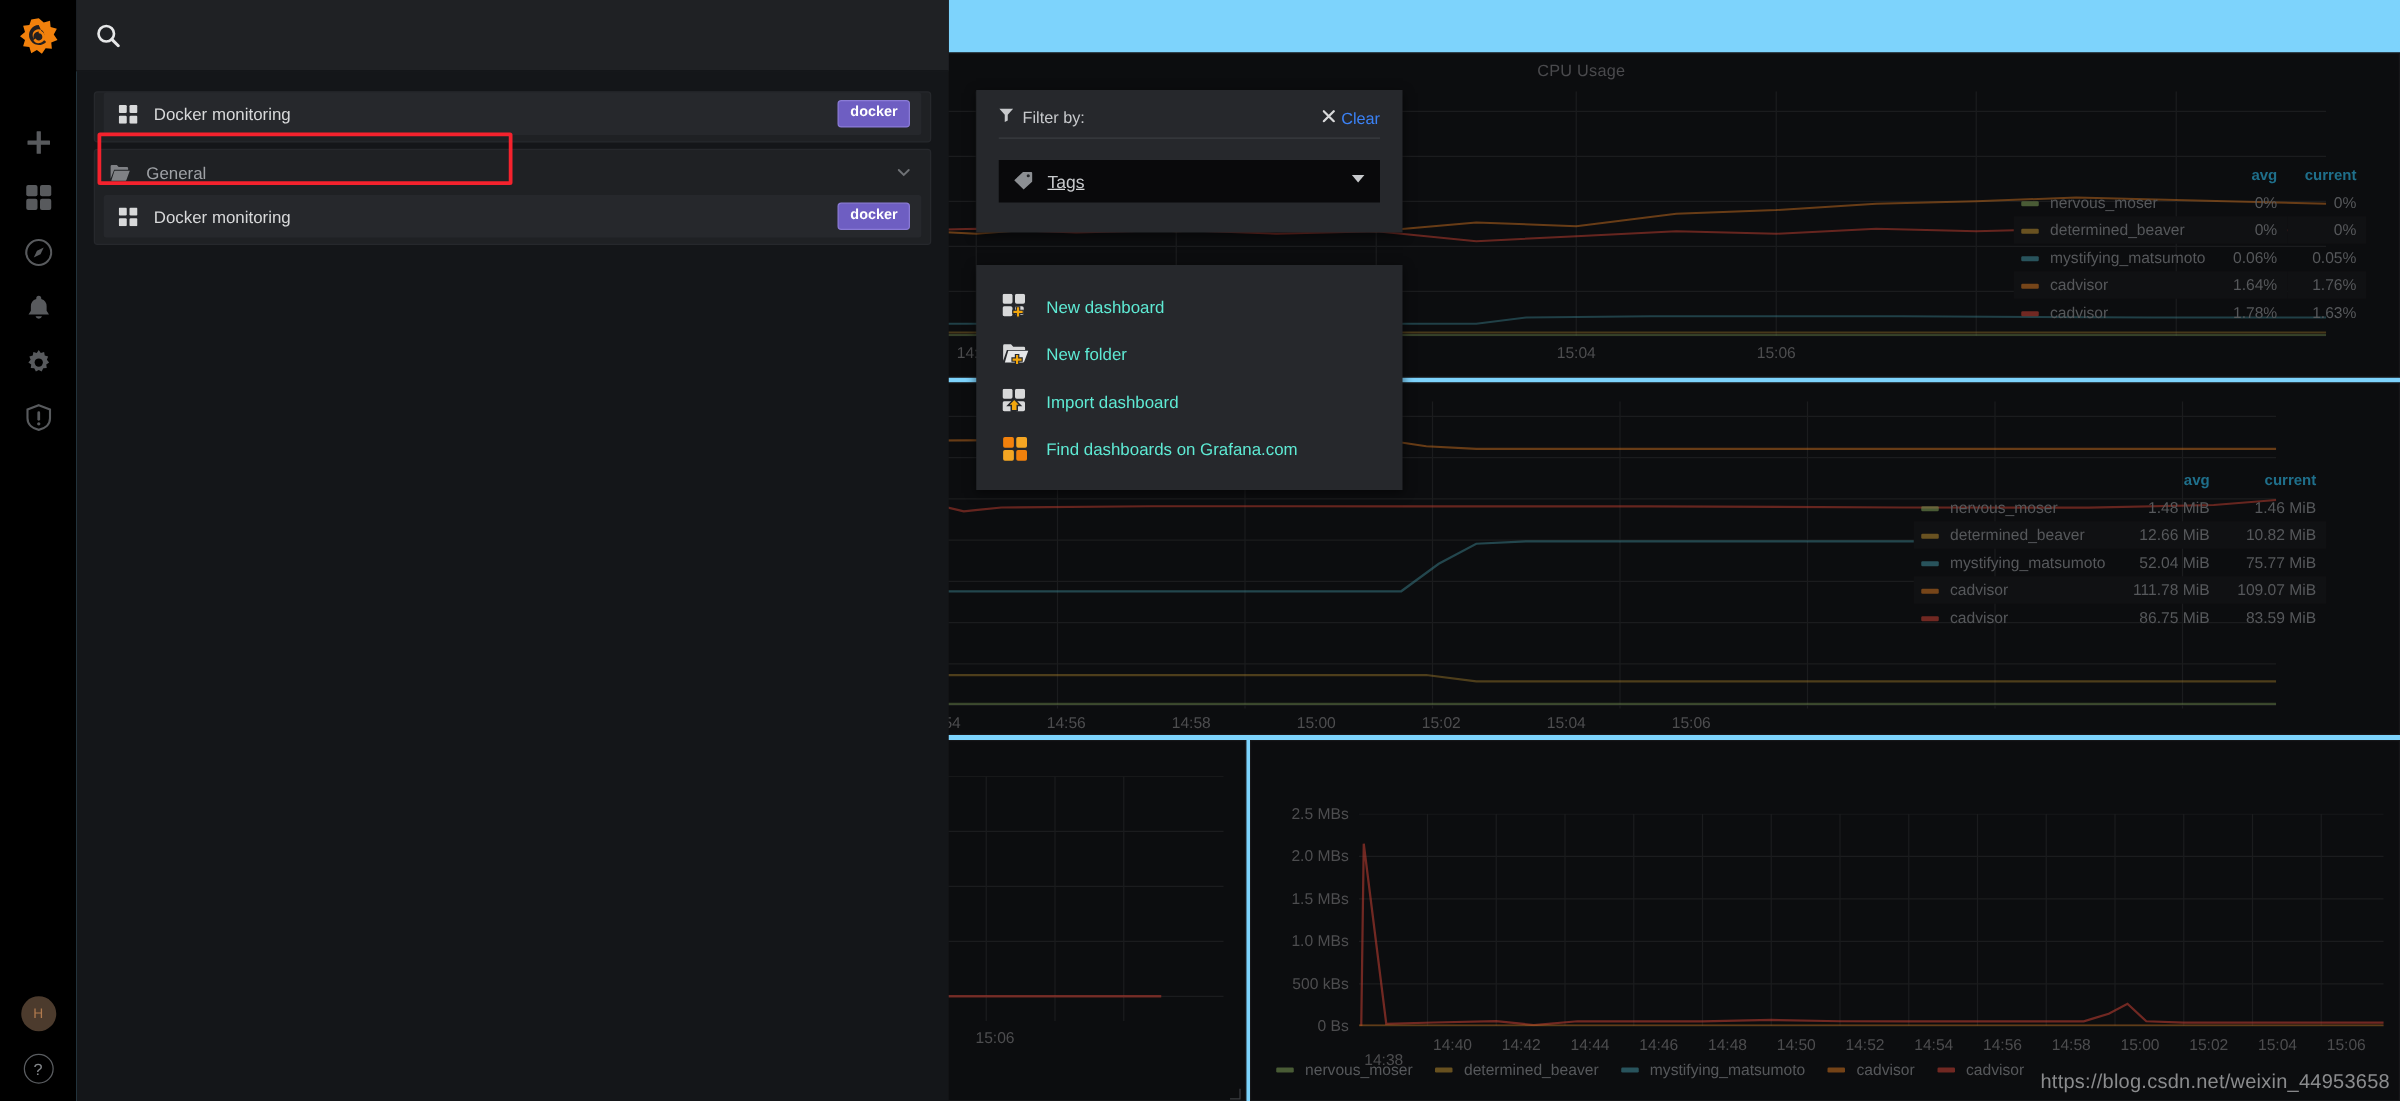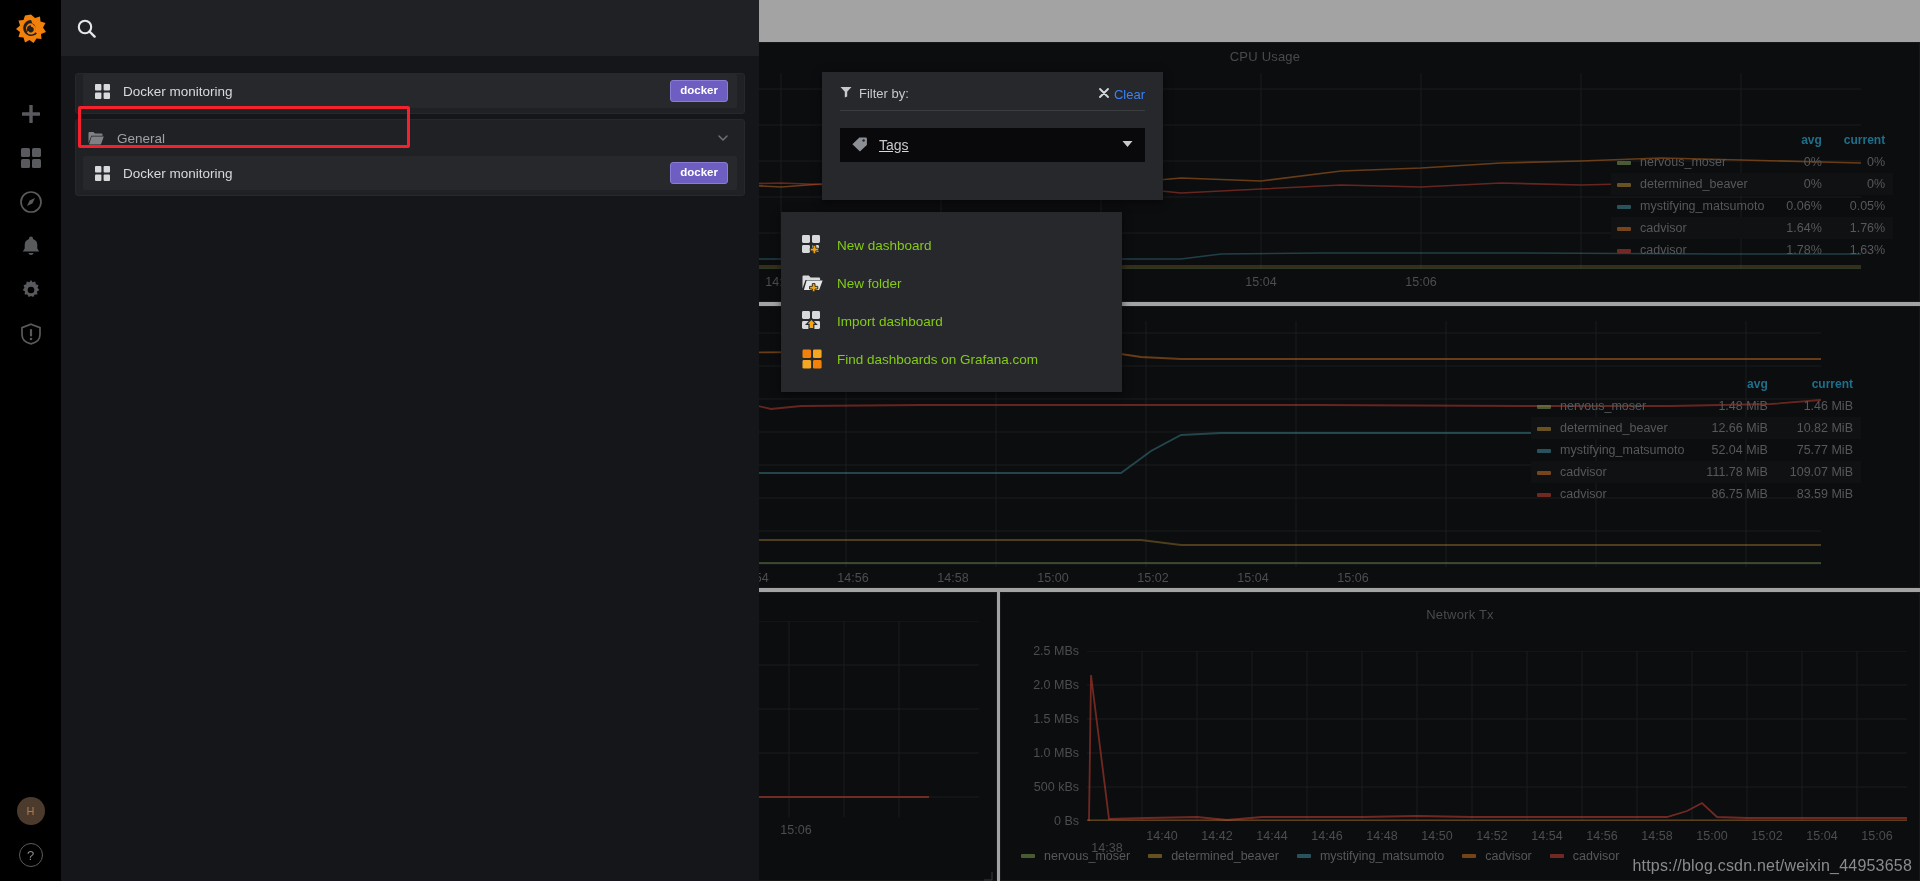--- a/index.html
+++ b/index.html
@@ -8,21 +8,21 @@
     overflow: hidden;
     background: #0b0c0e;
     font-family: "Liberation Sans", sans-serif;
     color: #d8d9da;
   }
   #root { position: relative; width: 1920px; height: 881px; }
 
   
   .bg-dash {
     position: absolute; left: 0; top: 0; width: 1920px; height: 881px;
-    background: #a3a3a3;
+    background: #7dd3fc;
   }
   .panel {
     position: absolute;
     background: #0c0d0f;
     border: 1px solid #161719;
   }
   .panel-title {
     position: absolute; top: 6px; left: 0; right: 0;
     text-align: center;
     font-size: 13px; color: #4a4a4d; letter-spacing: .2px;
@@ -145,21 +145,21 @@
     pointer-events: none;
     z-index: 25;
   }
 
   
   .pop {
     position: absolute; z-index: 26;
     background: #26282c;
     box-shadow: 0 2px 8px rgba(0,0,0,.55);
   }
-  .filter-pop { left: 781px; top: 72px; width: 341px; height: 128px; padding: 14px 18px 0 18px; margin-left: 41px; }
+  .filter-pop { left: 781px; top: 72px; width: 341px; height: 114px; padding: 14px 18px 0 18px; }
   .filter-head {
     display: flex; align-items: baseline;
     font-size: 13px; color: #c7c9cc;
     border-bottom: 1px solid #3a3c40;
     padding-bottom: 8px;
   }
   .filter-head .fico { margin-right: 7px; display:inline-flex; }
   .filter-head .clear {
     margin-left: auto; color: #3b82f6; font-size: 13px; cursor: pointer;
     display: inline-flex; align-items: center;
@@ -171,21 +171,21 @@
     cursor: pointer;
     text-decoration: underline;
   }
   .tags-select .tgico { margin-right: 12px; display:flex; }
   .tags-select .lbl { font-size: 14px; color: #c7c9cc; }
   .tags-select .caret { margin-left: auto; color: #c7c9cc; font-size: 10px; }
 
   .menu-pop { left: 781px; top: 212px; width: 341px; height: 180px; padding: 14px 0; }
   .menu-item {
     height: 38px; display: flex; align-items: center;
-    padding: 0 20px; cursor: pointer; font-size: 13.5px; color: #84cc16;
+    padding: 0 20px; cursor: pointer; font-size: 13.5px; color: #5eead4;
   }
   .menu-item .mico { width: 22px; margin-right: 14px; display: flex; justify-content: center; }
 
   
   .watermark {
     position: absolute; right: 8px; bottom: 6px;
     font-size: 16px; color: #8a8b8d; z-index: 28;
     letter-spacing: .2px;
   }
   .scroll-corner {
@@ -368,21 +368,20 @@
         <div class="axis-lbl x" style="left:185px; top:230px;">15:06</div>
       </div>
       <div class="scroll-corner">
         <svg width="10" height="10">
             <path d="M9,1 L9,9 L1,9" stroke="#3a3c40" fill="none" stroke-width="1"></path>
           </svg>
       </div>
     </div>
 
     <div class="panel" style="left:1000px; top:592px; width:920px; height:289px;">
-      <div class="panel-title" style="top:14px;">Network Tx</div>
       <div>
         <div class="axis-lbl y" style="left:10px; width:68px; top:58px;">2.5 MBs</div>
         <div class="axis-lbl y" style="left:10px; width:68px; top:92px;">2.0 MBs</div>
         <div class="axis-lbl y" style="left:10px; width:68px; top:126px;">1.5 MBs</div>
         <div class="axis-lbl y" style="left:10px; width:68px; top:160px;">1.0 MBs</div>
         <div class="axis-lbl y" style="left:10px; width:68px; top:194px;">500 kBs</div>
         <div class="axis-lbl y" style="left:10px; width:68px; top:228px;">0 Bs</div>
       </div>
       <div class="plot" style="left:86px; top:58px; width:820px; height:170px;">
         <svg width="820" height="170" style="position:absolute;left:0;top:0;">

